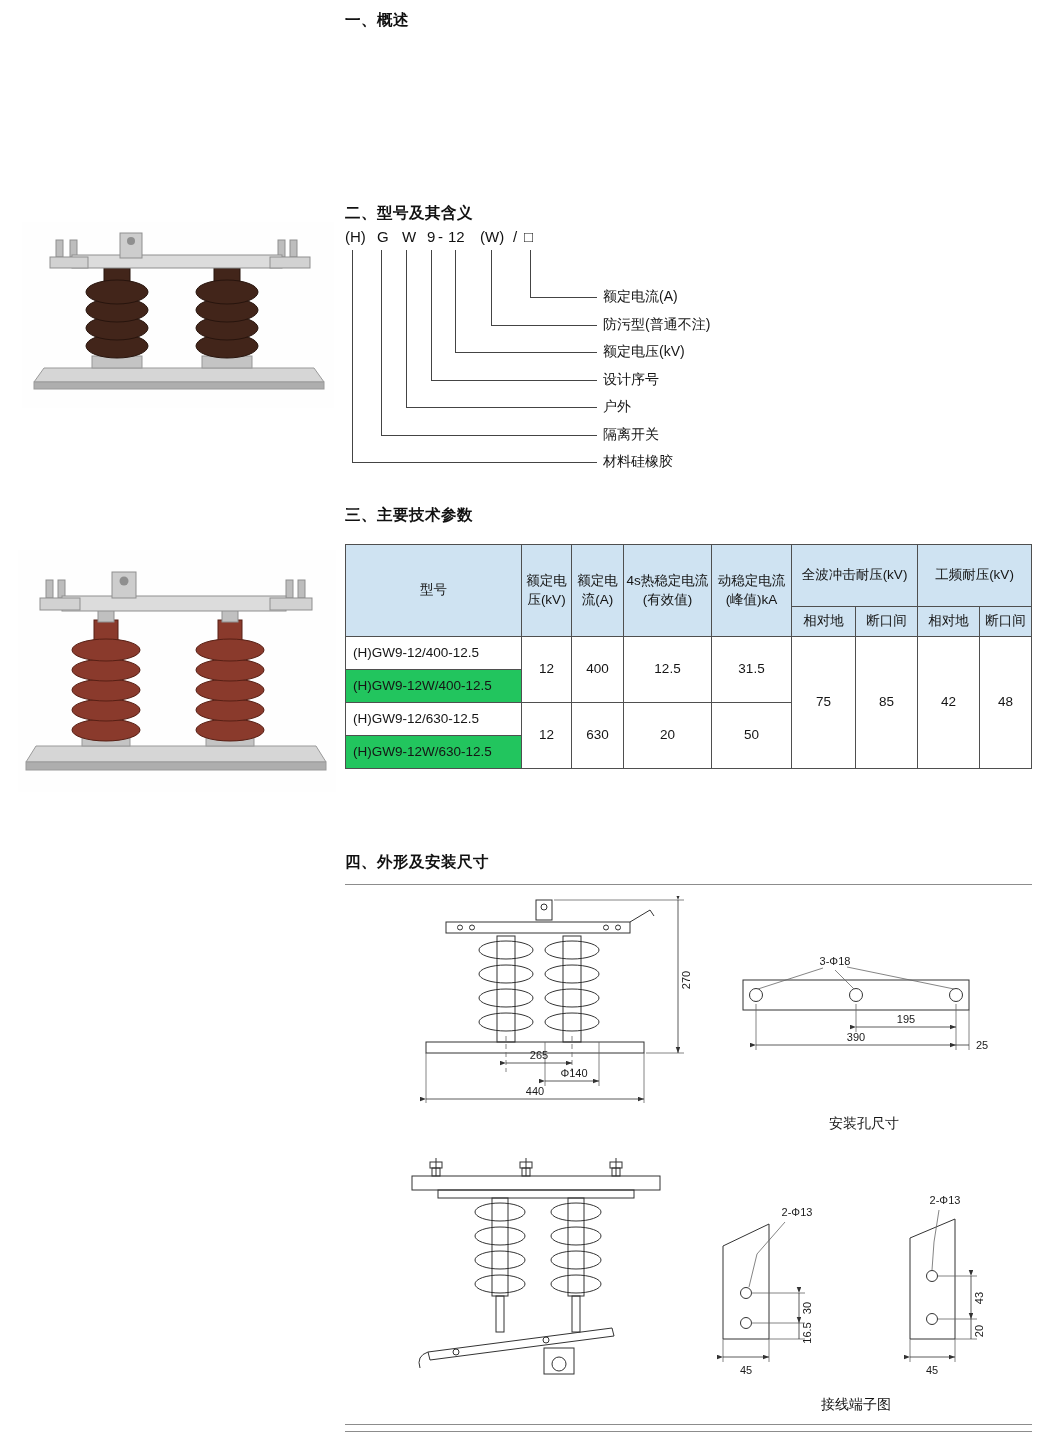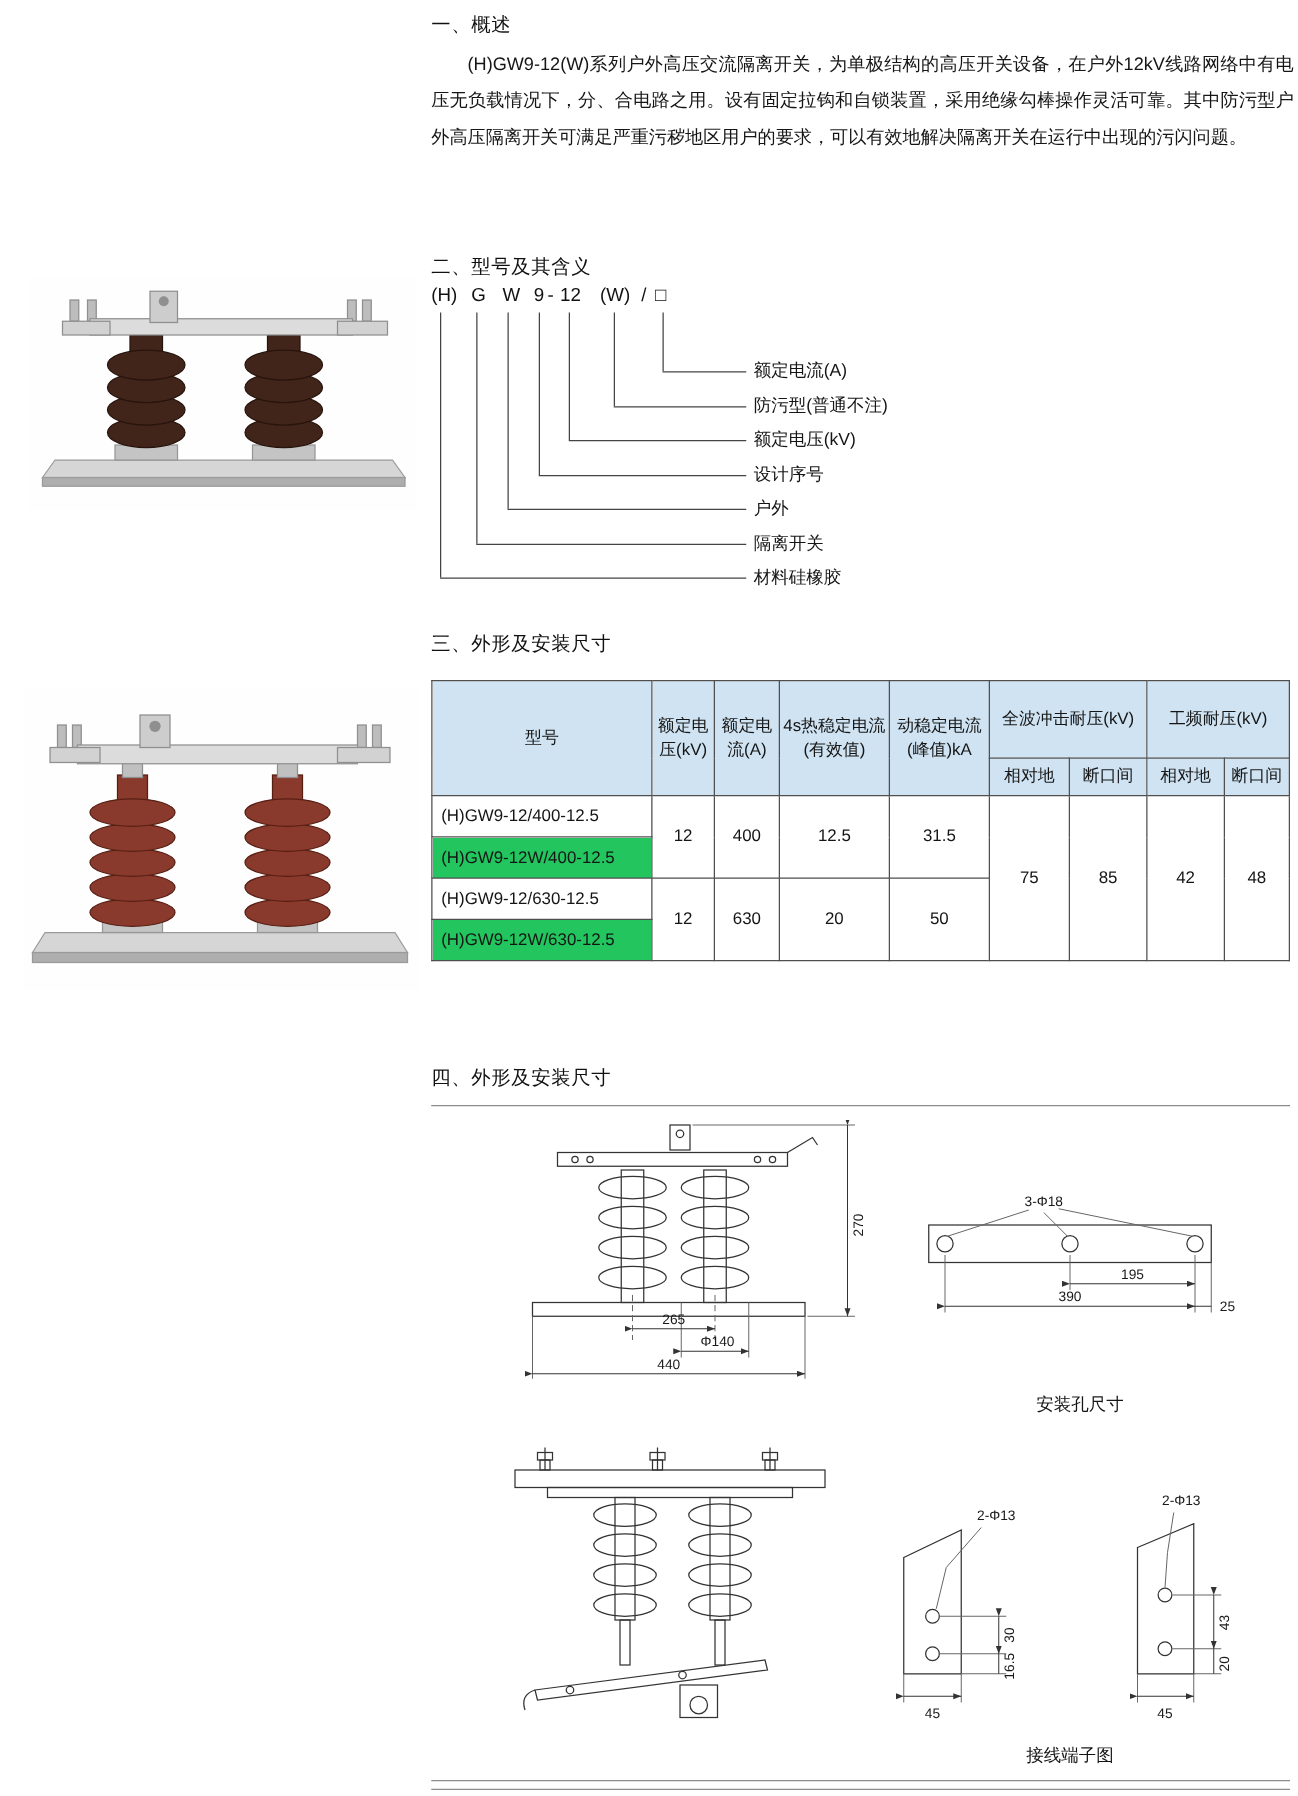--- a/index.html
+++ b/index.html
@@ -1,19 +1,19 @@
 <!DOCTYPE html>
 <html><head>
 <meta charset="utf-8">
 <style>
   *{box-sizing:border-box;margin:0;padding:0}
   html,body{background:#fff}
   body{font-family:"Liberation Sans","DejaVu Sans",sans-serif;color:#1a1a1a}
   .page{position:relative;width:1038px;height:1437px;background:#fff;overflow:hidden}
-  .sec-h{position:absolute;font-size:15.5px;font-weight:400;color:#111;letter-spacing:.5px}
+  .sec-h{position:absolute;font-size:15.5px;font-weight:700;color:#111;letter-spacing:.5px}
   .para{position:absolute;left:345px;top:38px;width:690px;font-size:14.5px;line-height:29px;
         text-indent:2em;text-align:justify;color:#151515}
   
   .mdiag{position:absolute;left:345px;top:228px;width:690px;height:250px}
   .tok{position:absolute;top:0;font-size:15px;color:#111;white-space:nowrap}
   .vl{position:absolute;top:22px;width:1px;background:#444}
   .hl{position:absolute;height:1px;background:#444}
   .dlabel{position:absolute;left:258px;font-size:14px;color:#151515;white-space:nowrap}
   
   .spec{position:absolute;left:345px;top:544px;width:686px;border-collapse:collapse;
@@ -98,21 +98,20 @@
     <rect x="268" y="30" width="7" height="18" fill="#bdbdbd" stroke="#8f8f8f"></rect>
     <rect x="280" y="30" width="7" height="18" fill="#bdbdbd" stroke="#8f8f8f"></rect>
     <rect x="44" y="46" width="224" height="15" fill="#dcdcdc" stroke="#8f8f8f"></rect>
     <rect x="22" y="48" width="40" height="12" fill="#d2d2d2" stroke="#8f8f8f"></rect>
     <rect x="252" y="48" width="42" height="12" fill="#d2d2d2" stroke="#8f8f8f"></rect>
     <rect x="94" y="22" width="24" height="26" fill="#cdcdcd" stroke="#8f8f8f"></rect>
     <circle cx="106" cy="31" r="4.5" fill="#8f8f8f"></circle>
   </svg>
 
   <h2 class="sec-h" style="left:345px;top:10px">一、概述</h2>
-  <p class="para">(H)GW9-12(W)系列户外高压交流隔离开关，为单极结构的高压开关设备，在户外12kV线路网络中有电压无负载情况下，分、合电路之用。设有固定拉钩和自锁装置，采用绝缘勾棒操作灵活可靠。其中防污型户外高压隔离开关可满足严重污秽地区用户的要求，可以有效地解决隔离开关在运行中出现的污闪问题。</p>
 
   <h2 class="sec-h" style="left:345px;top:203px">二、型号及其含义</h2>
 
   <div class="mdiag">
     <span class="tok" style="left:0">(H)</span>
     <span class="tok" style="left:32px">G</span>
     <span class="tok" style="left:57px">W</span>
     <span class="tok" style="left:82px">9</span>
     <span class="tok" style="left:93px">-</span>
     <span class="tok" style="left:103px">12</span>
@@ -138,21 +137,21 @@
 
     <span class="dlabel" style="top:60px">额定电流(A)</span>
     <span class="dlabel" style="top:88px">防污型(普通不注)</span>
     <span class="dlabel" style="top:115px">额定电压(kV)</span>
     <span class="dlabel" style="top:143px">设计序号</span>
     <span class="dlabel" style="top:170px">户外</span>
     <span class="dlabel" style="top:198px">隔离开关</span>
     <span class="dlabel" style="top:225px">材料硅橡胶</span>
   </div>
 
-  <h2 class="sec-h" style="left:345px;top:505px">三、外形及安装尺寸</h2>
+  <h2 class="sec-h" style="left:345px;top:505px">三、主要技术参数</h2>
 
   <table class="spec">
     <colgroup>
       <col style="width:176px">
         <col style="width:50px">
         <col style="width:52px">
       <col style="width:88px">
         <col style="width:80px">
         <col style="width:64px">
       <col style="width:62px">

